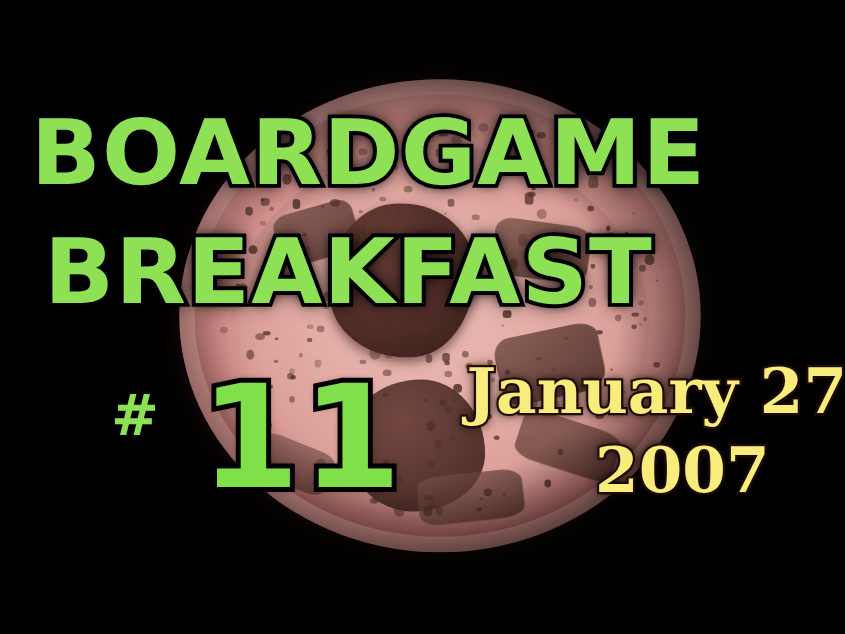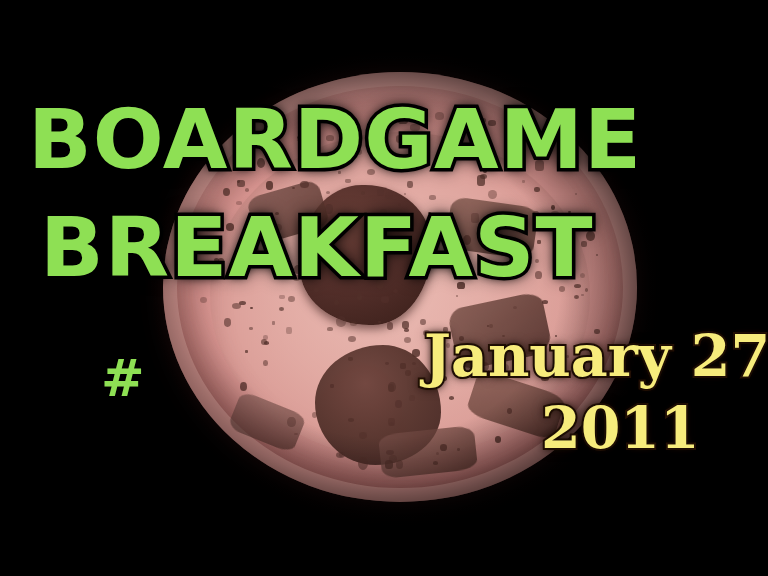--- a/index.html
+++ b/index.html
@@ -463,18 +463,19 @@
 
     <div class="vignette"></div>
   </div>
 
   <div class="title-line" id="line1">BOARDGAME</div>
 
   <div class="title-line" id="line2">BREAKFAST</div>
 
   <div class="hash">#</div>
 
+  <div class="epnum">11</div>
 
   <div class="date-line" id="date1">January 27</div>
 
-  <div class="date-line" id="date2">2011</div>
+  <div class="date-line" id="date2">2007</div>
 
 </div>
 
 </body></html>

